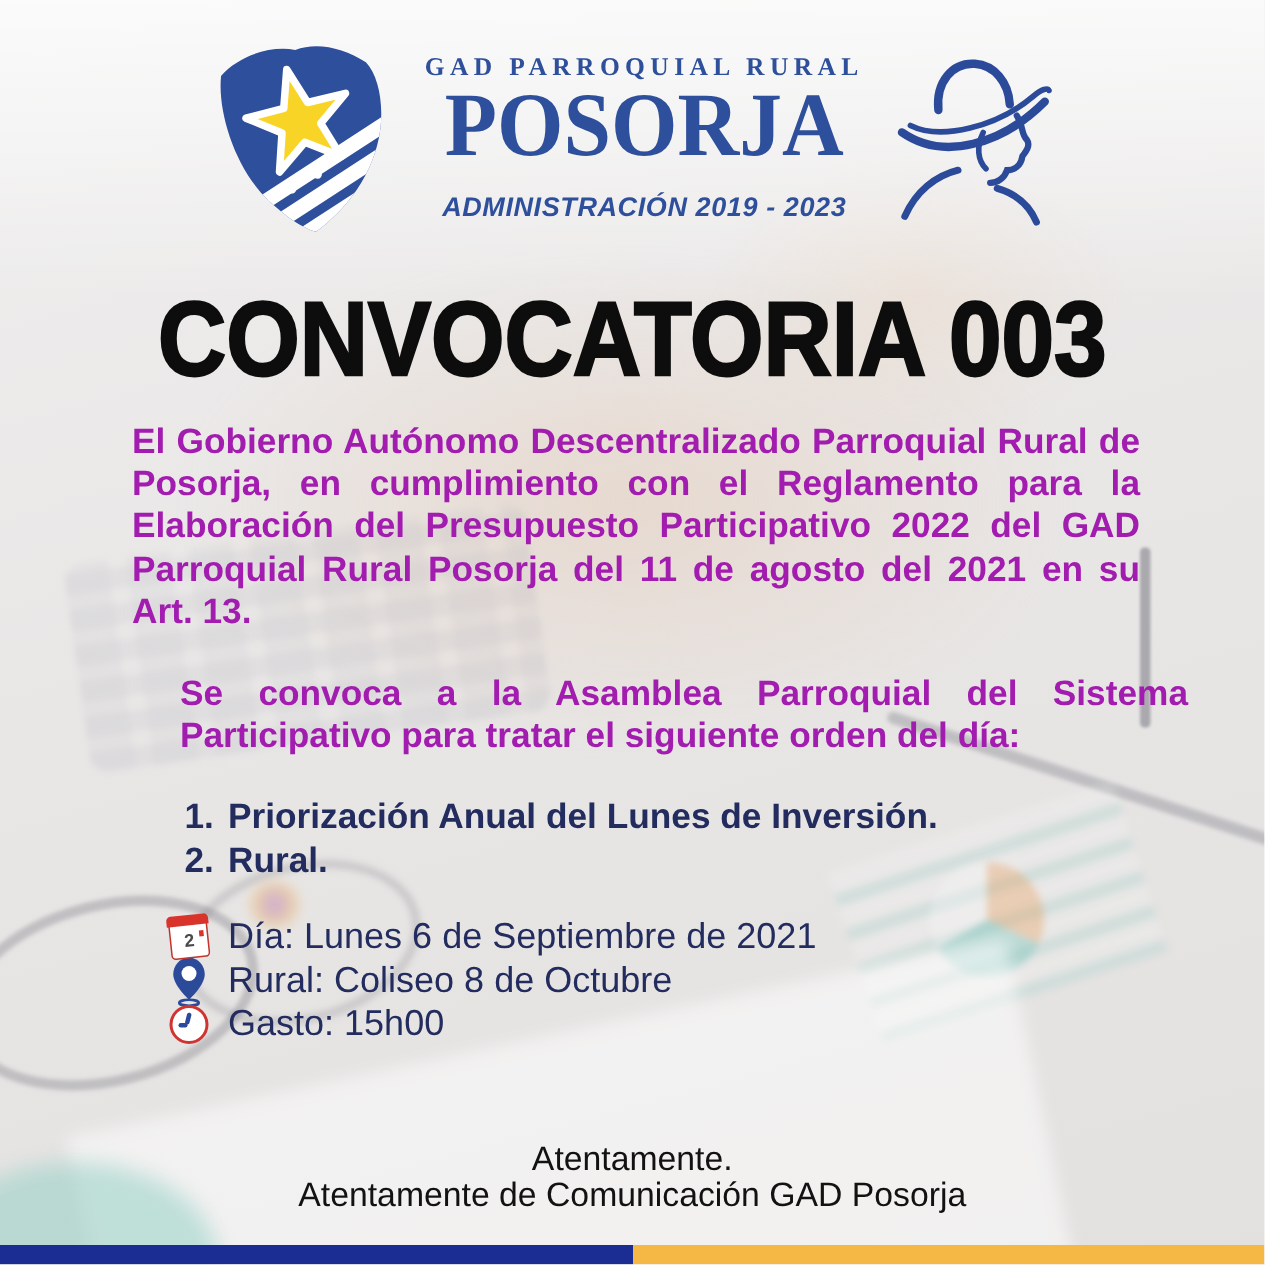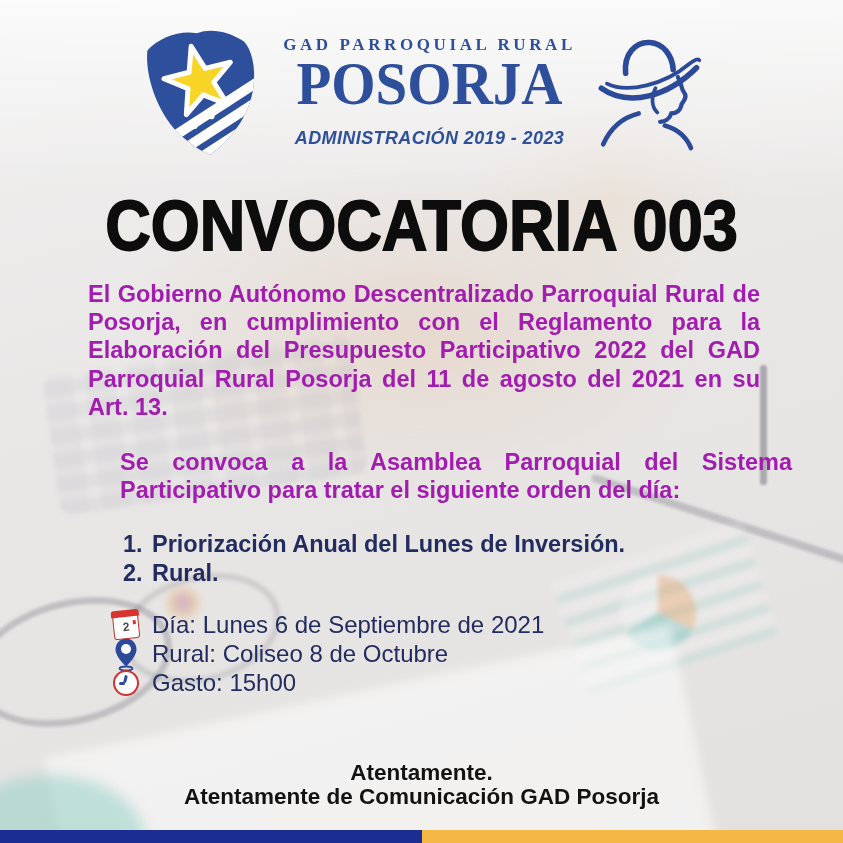--- a/index.html
+++ b/index.html
@@ -73,21 +73,21 @@
   .cal-num{position:absolute;top:8px;left:0;right:0;text-align:center;font-size:12px;font-weight:bold;color:#4a4a4a;}
   .calendar::after{content:"";position:absolute;top:9px;right:2.5px;width:3px;height:4px;background:#d8342c;}
 
   
   .clock{width:22px;height:22px;border:2.6px solid #cf3430;border-radius:50%;background:#fff;position:relative;}
   .clock::before{content:"";position:absolute;left:9px;top:3px;width:2.6px;height:8px;background:#2b4a9a;transform:rotate(14deg);border-radius:2px;}
   .clock::after{content:"";position:absolute;left:4px;top:10px;width:6px;height:2.6px;background:#2b4a9a;border-radius:2px;}
 
   
   .footer{position:absolute;top:761px;left:0;width:100%;text-align:center;color:#121212;
-    font-weight:bold;font-size:22.5px;line-height:23.5px;}
+    font-weight:normal;font-size:22.5px;line-height:23.5px;}
 
   
   .stripes{position:absolute;left:0;bottom:0;width:100%;height:13px;display:flex;}
   .stripe-blue{width:422px;background:#1b2d92;}
   .stripe-yellow{flex:1;background:#f6b845;}
 </style>
 </head>
 <body>
 
 <div id="poster">

